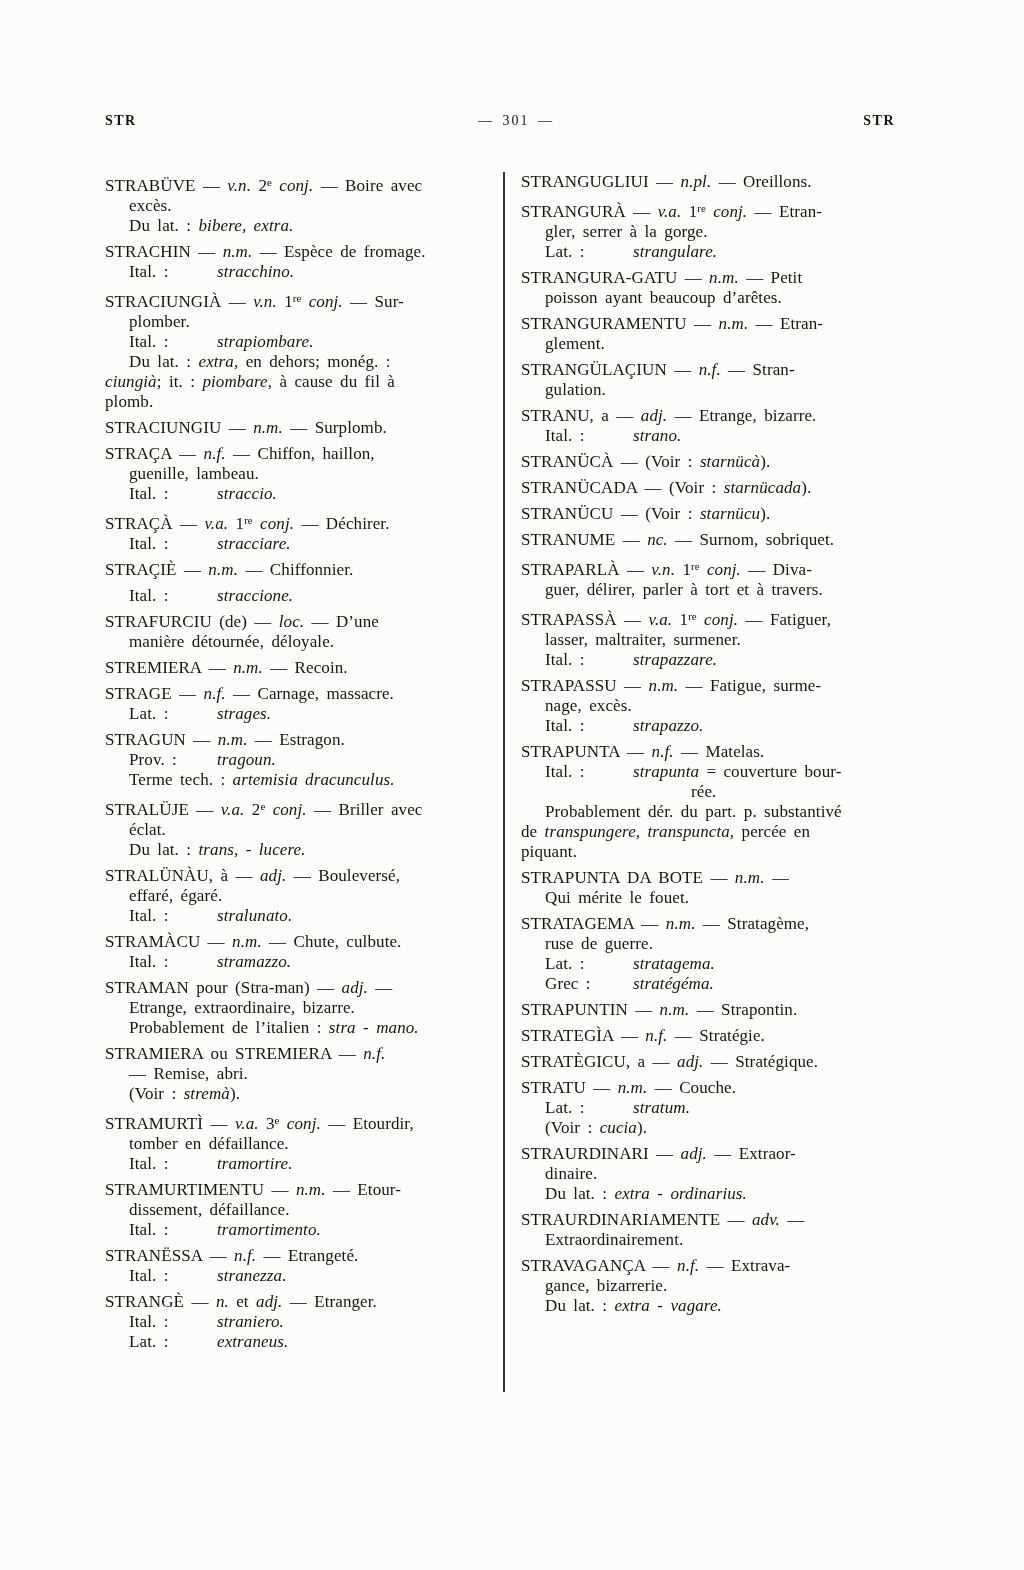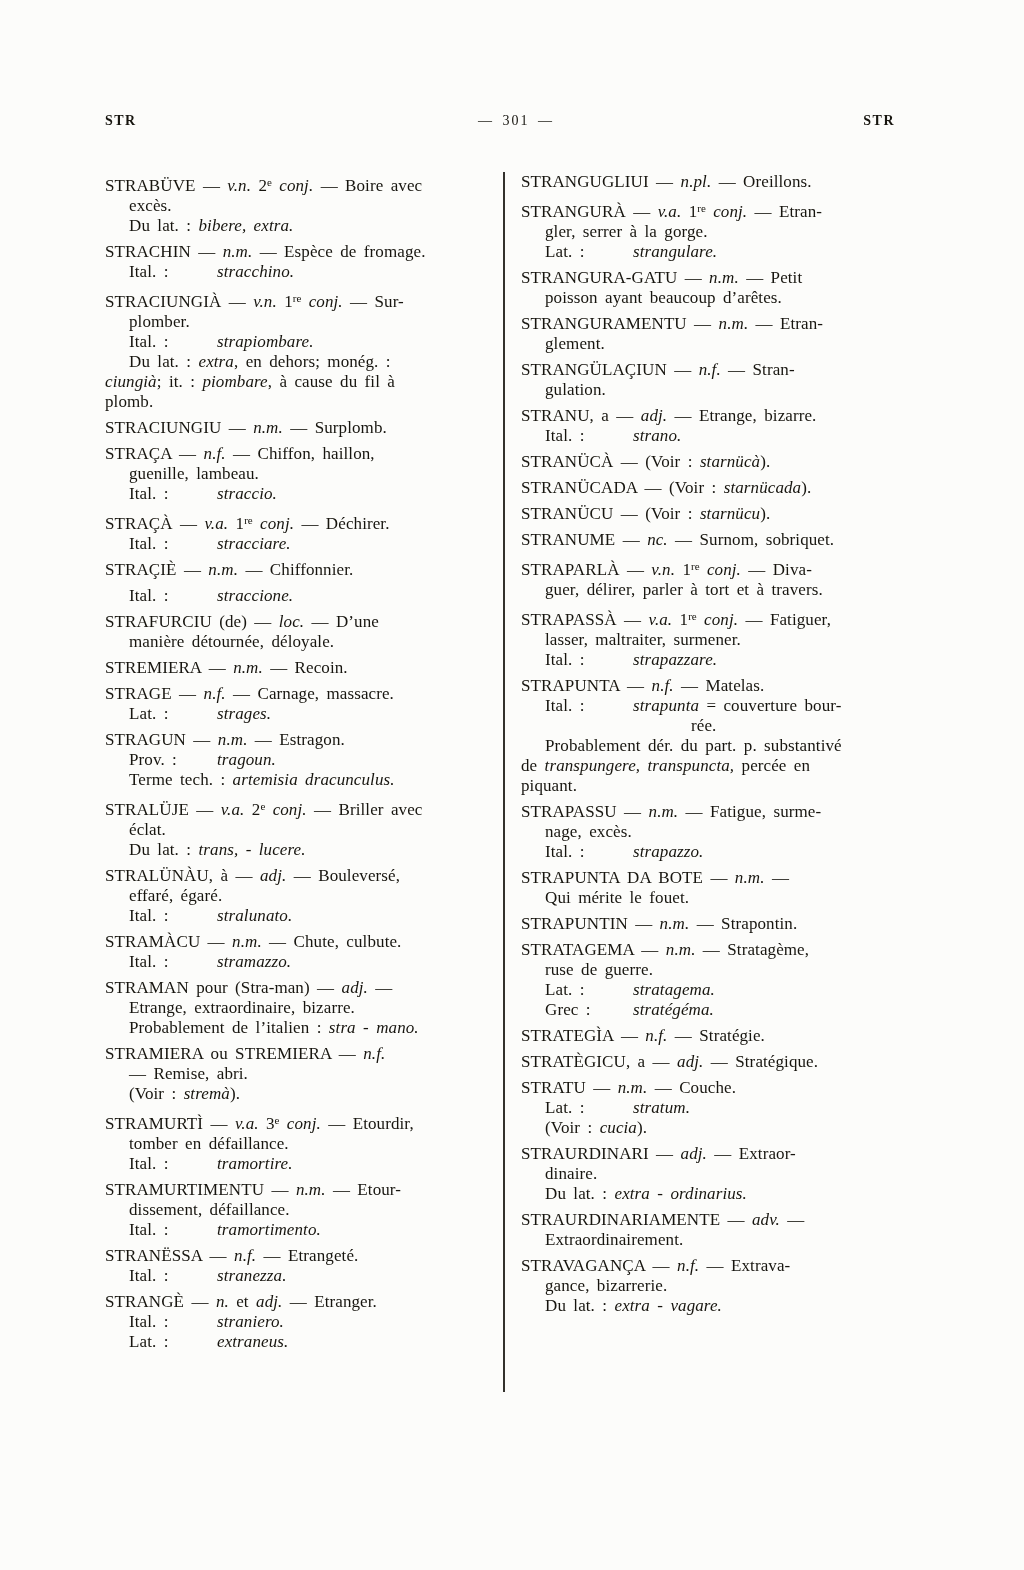--- a/index.html
+++ b/index.html
@@ -196,46 +196,46 @@
       <div class="entry">
         <div class="line ind0"><span class="rb">STRAPARLÀ</span><span class="rn"> — </span><span class="ri">v.n.</span><span class="rn"> 1</span><span class="rsup">re</span><span class="rn"> </span><span class="ri">conj.</span><span class="rn"> — Diva-</span></div>
         <div class="line ind1"><span class="rn">guer, délirer, parler à tort et à travers.</span></div>
       </div>
       <div class="entry">
         <div class="line ind0"><span class="rb">STRAPASSÀ</span><span class="rn"> — </span><span class="ri">v.a.</span><span class="rn"> 1</span><span class="rsup">re</span><span class="rn"> </span><span class="ri">conj.</span><span class="rn"> — Fatiguer,</span></div>
         <div class="line ind1"><span class="rn">lasser, maltraiter, surmener.</span></div>
         <div class="line ind1"><span class="rn rlbl">Ital. :</span><span class="ri">strapazzare.</span></div>
       </div>
       <div class="entry">
+        <div class="line ind0"><span class="rb">STRAPASSU</span><span class="rn"> — </span><span class="ri">n.m.</span><span class="rn"> — Fatigue, surme-</span></div>
+        <div class="line ind1"><span class="rn">nage, excès.</span></div>
+        <div class="line ind1"><span class="rn rlbl">Ital. :</span><span class="ri">strapazzo.</span></div>
+      </div>
+      <div class="entry">
         <div class="line ind0"><span class="rb">STRAPUNTA</span><span class="rn"> — </span><span class="ri">n.f.</span><span class="rn"> — Matelas.</span></div>
         <div class="line ind1"><span class="rn rlbl">Ital. :</span><span class="ri">strapunta</span><span class="rn"> = couverture bour-</span></div>
         <div class="line ind2"><span class="rn">rée.</span></div>
         <div class="line ind1"><span class="rn">Probablement dér. du part. p. substantivé</span></div>
         <div class="line ind0"><span class="rn">de </span><span class="ri">transpungere, transpuncta,</span><span class="rn"> percée en</span></div>
         <div class="line ind0"><span class="rn">piquant.</span></div>
       </div>
       <div class="entry">
-        <div class="line ind0"><span class="rb">STRAPASSU</span><span class="rn"> — </span><span class="ri">n.m.</span><span class="rn"> — Fatigue, surme-</span></div>
-        <div class="line ind1"><span class="rn">nage, excès.</span></div>
-        <div class="line ind1"><span class="rn rlbl">Ital. :</span><span class="ri">strapazzo.</span></div>
-      </div>
-      <div class="entry">
         <div class="line ind0"><span class="rb">STRAPUNTA DA BOTE</span><span class="rn"> — </span><span class="ri">n.m.</span><span class="rn"> —</span></div>
         <div class="line ind1"><span class="rn">Qui mérite le fouet.</span></div>
-      </div>
-      <div class="entry">
-        <div class="line ind0"><span class="rb">STRAPUNTIN</span><span class="rn"> — </span><span class="ri">n.m.</span><span class="rn"> — Strapontin.</span></div>
       </div>
       <div class="entry">
         <div class="line ind0"><span class="rb">STRATAGEMA</span><span class="rn"> — </span><span class="ri">n.m.</span><span class="rn"> — Stratagème,</span></div>
         <div class="line ind1"><span class="rn">ruse de guerre.</span></div>
         <div class="line ind1"><span class="rn rlbl">Lat. :</span><span class="ri">stratagema.</span></div>
         <div class="line ind1"><span class="rn rlbl">Grec :</span><span class="ri">stratégéma.</span></div>
       </div>
       <div class="entry">
+        <div class="line ind0"><span class="rb">STRAPUNTIN</span><span class="rn"> — </span><span class="ri">n.m.</span><span class="rn"> — Strapontin.</span></div>
+      </div>
+      <div class="entry">
         <div class="line ind0"><span class="rb">STRATEGÌA</span><span class="rn"> — </span><span class="ri">n.f.</span><span class="rn"> — Stratégie.</span></div>
       </div>
       <div class="entry">
         <div class="line ind0"><span class="rb">STRATÈGICU, a</span><span class="rn"> — </span><span class="ri">adj.</span><span class="rn"> — Stratégique.</span></div>
       </div>
       <div class="entry">
         <div class="line ind0"><span class="rb">STRATU</span><span class="rn"> — </span><span class="ri">n.m.</span><span class="rn"> — Couche.</span></div>
         <div class="line ind1"><span class="rn rlbl">Lat. :</span><span class="ri">stratum.</span></div>
         <div class="line ind1"><span class="rn">(Voir : </span><span class="ri">cucia</span><span class="rn">).</span></div>
       </div>

